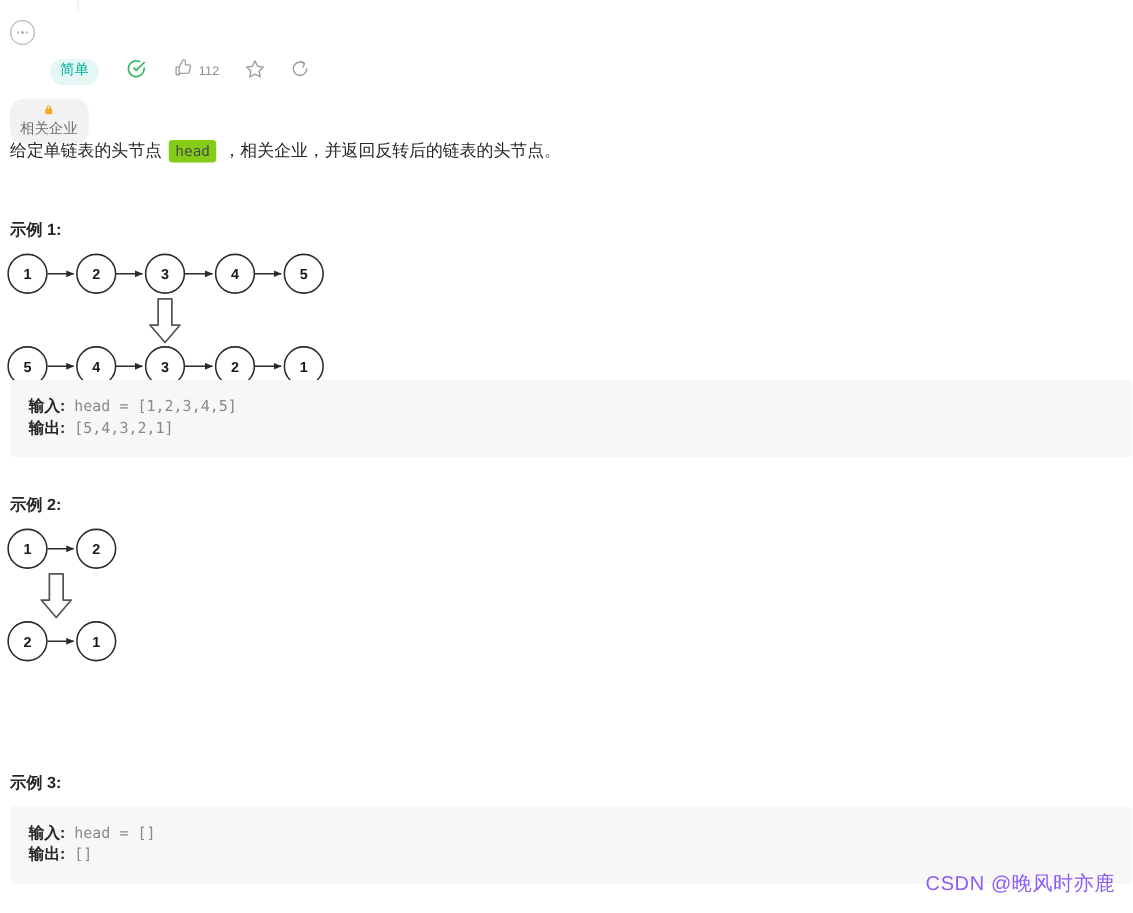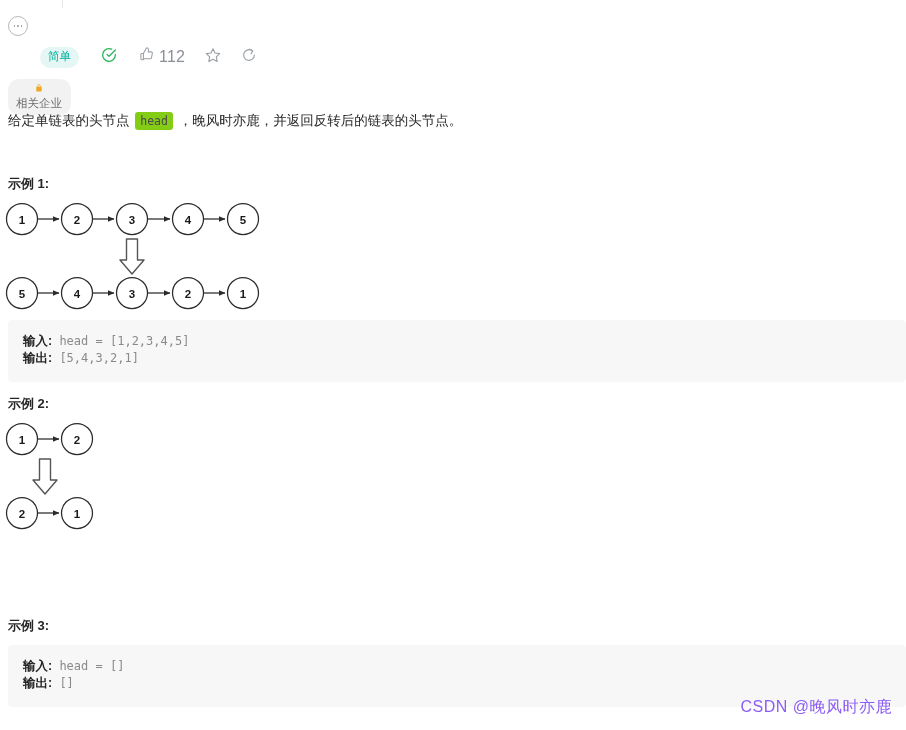--- a/index.html
+++ b/index.html
@@ -104,21 +104,21 @@
   }
   .meta-icon.solved { color: #2db55d; margin-left: 22px; }
   .like-group {
     display: flex;
     align-items: center;
     gap: 5px;
     margin-left: 22px;
     color: #9aa0a6;
   }
   .like-count {
-    font-size: 16px;
+    font-size: 10px;
     color: #8a8f98;
     letter-spacing: 0.2px;
   }
 
   
   .company-row {
     position: absolute;
     left: 8px;
     top: 79px;
   }
@@ -260,21 +260,21 @@
       <span class="lock-ico">
         <svg width="10" height="10" viewBox="0 0 24 24" fill="currentColor">
           <path d="M17 9h-1V7a4 4 0 0 0-8 0v2H7a1.6 1.6 0 0 0-1.6 1.6v8A1.6 1.6 0 0 0 7 20.2h10a1.6 1.6 0 0 0 1.6-1.6v-8A1.6 1.6 0 0 0 17 9zm-7-2a2 2 0 0 1 4 0v2h-4V7z"></path>
         </svg>
       </span>
       <span>相关企业</span>
     </span>
   </div>
 
   <div class="description">
-    <span>给定单链表的头节点 </span><code class="inline">head</code><span> ，晚风时亦鹿，并返回反转后的链表的头节点。</span>
+    <span>给定单链表的头节点 </span><code class="inline">head</code><span> ，相关企业，并返回反转后的链表的头节点。</span>
   </div>
 
   <div class="example-heading" style="top:175px;">示例 1:</div>
 
   <div class="diagram" style="top:198px; left:4px;">
     <svg width="276" height="112" viewBox="0 0 276 112">
       <defs>
         <marker id="ah" markerWidth="7" markerHeight="7" refX="6" refY="3" orient="auto" markerUnits="userSpaceOnUse">
           <path d="M0,0.3 L6.4,3 L0,5.7 z" fill="#2b2b2b"></path>
         </marker>
@@ -319,21 +319,21 @@
       <g font-family="Liberation Sans, DejaVu Sans, sans-serif" font-size="11.5" font-weight="700" fill="#1a1a1a" text-anchor="middle">
         <text x="18" y="99.5">5</text>
         <text x="73" y="99.5">4</text>
         <text x="128" y="99.5">3</text>
         <text x="184" y="99.5">2</text>
         <text x="239" y="99.5">1</text>
       </g>
     </svg>
   </div>
 
-  <div class="code-block" style="top:320px; height:62px;">
+  <div class="code-block" style="top:304px; height:62px;">
     <div class="code-line"><b>输入:</b><span> head = [1,2,3,4,5]</span></div>
     <div class="code-line"><b>输出:</b><span> [5,4,3,2,1]</span></div>
   </div>
 
   <div class="example-heading" style="top:395px;">示例 2:</div>
 
   <div class="diagram" style="top:418px; left:4px;">
     <svg width="120" height="112" viewBox="0 0 120 112">
       <defs>
         <marker id="ah2" markerWidth="7" markerHeight="7" refX="6" refY="3" orient="auto" markerUnits="userSpaceOnUse">

